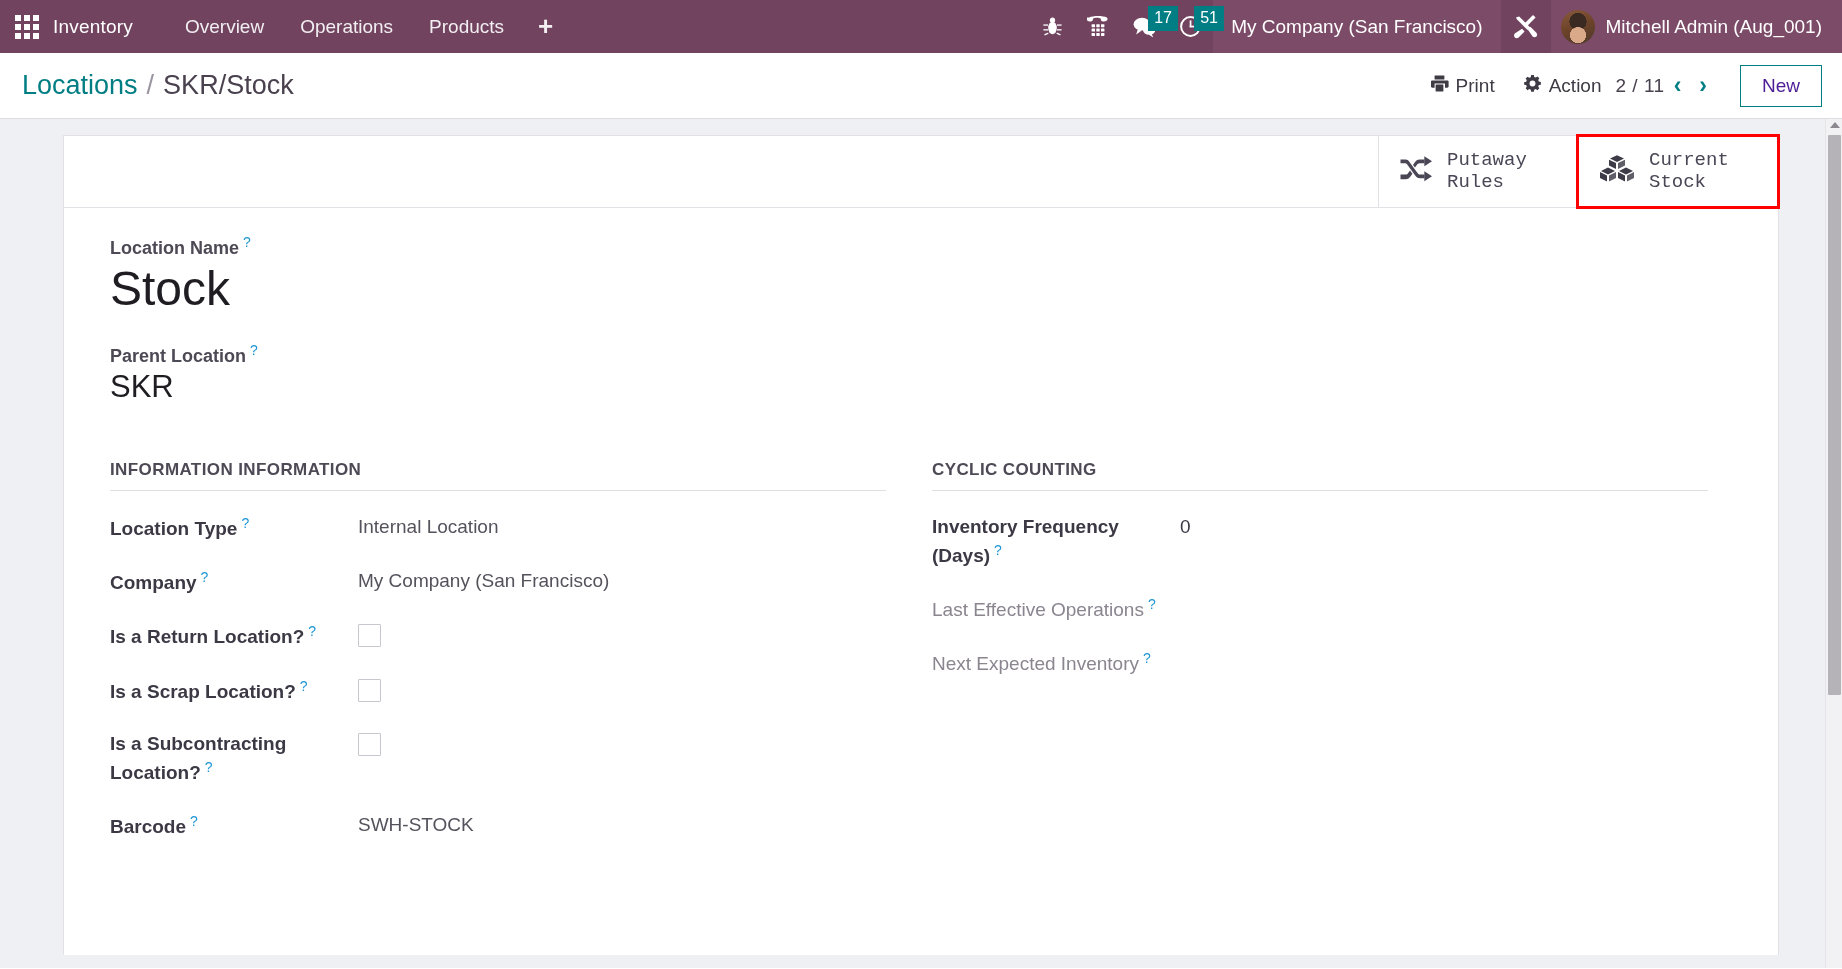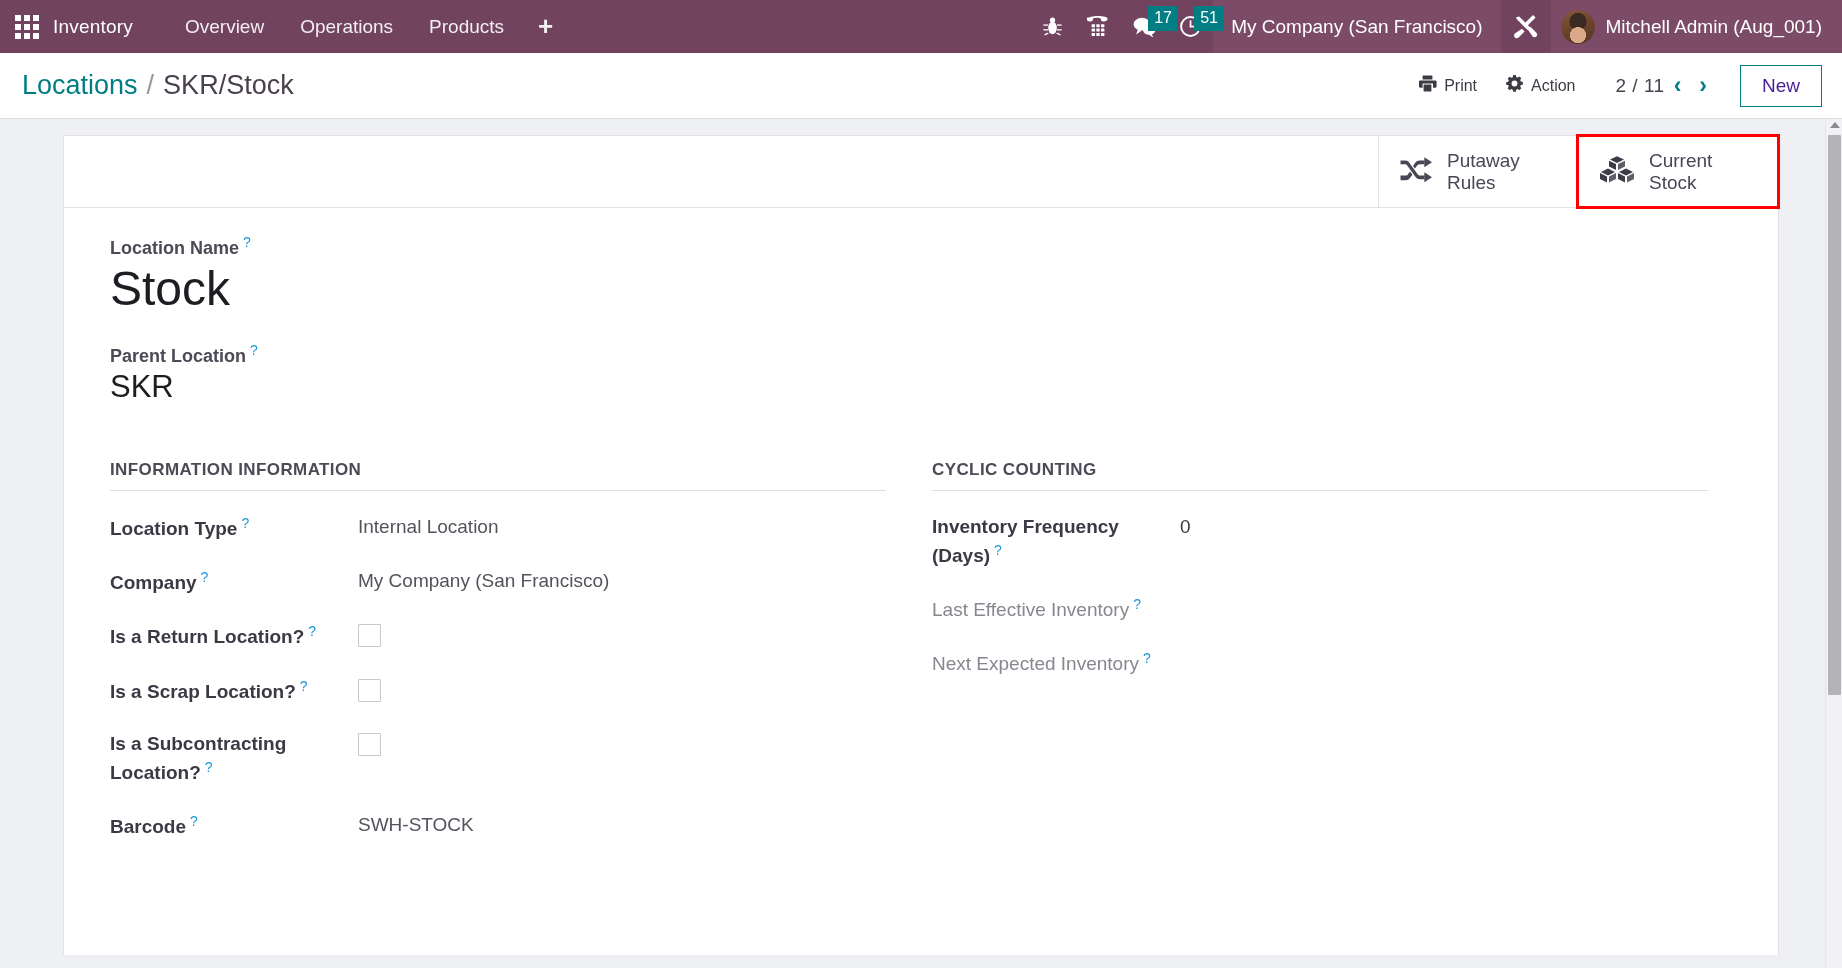--- a/index.html
+++ b/index.html
@@ -116,30 +116,29 @@
     align-items: center;
     padding: 0 20px 0 22px;
   }
   .breadcrumb { display: flex; align-items: flex-end; font-size: 27px; }
   .breadcrumb .crumb-link { color: #017e84; cursor: pointer; }
   .breadcrumb .crumb-sep { color: #9a93a0; margin: 0 9px; }
   .breadcrumb .crumb-active { color: #4a414f; }
   .cp-right { margin-left: auto; display: flex; align-items: center; }
   .cp-btn {
     display: flex; align-items: center;
-    font-size: 16px;
+    font-size: 19px;
     color: #3f3b45;
     padding: 6px 14px;
     cursor: pointer;
     white-space: nowrap;
   }
   .cp-btn svg { margin-right: 7px; }
   .pager {
     display: flex; align-items: center;
-    margin-left: 26px;
     font-size: 19px;
     color: #4a414f;
   }
   .pager .counter { letter-spacing: .5px; }
   .pager .arrow {
     color: #017e84;
     font-size: 23px;
     padding: 0 9px;
     cursor: pointer;
     line-height: 1;
@@ -181,20 +180,21 @@
     height: 72px;
   }
   .stat-btn {
     display: flex; align-items: center;
     gap: 14px;
     padding: 0 22px 0 20px;
     border-left: 1px solid #e3e1e6;
     cursor: pointer;
     min-width: 200px;
     position: relative;
+    font-family: Liberation Mono, monospace;
   }
   .stat-btn .stat-label {
     font-size: 19px;
     color: #4a4655;
     line-height: 1.15;
     max-width: 96px;
   }
   .stat-btn.highlight {
     outline: 3px solid #ff0000;
     outline-offset: -1px;
@@ -528,21 +528,21 @@
 
           <div class="col">
             <div class="group-title">CYCLIC COUNTING</div>
 
             <div class="frow">
               <div class="flabel"><span>Inventory Frequency (Days)</span><span class="tip">?</span></div>
               <div class="fvalue">0</div>
             </div>
 
             <div class="frow">
-              <div class="flabel muted"><span>Last Effective Inventory</span><span class="tip">?</span></div>
+              <div class="flabel muted"><span>Last Effective Operations</span><span class="tip">?</span></div>
               <div class="fvalue dim"></div>
             </div>
 
             <div class="frow">
               <div class="flabel muted"><span>Next Expected Inventory</span><span class="tip">?</span></div>
               <div class="fvalue dim"></div>
             </div>
           </div>
 
         </div>

